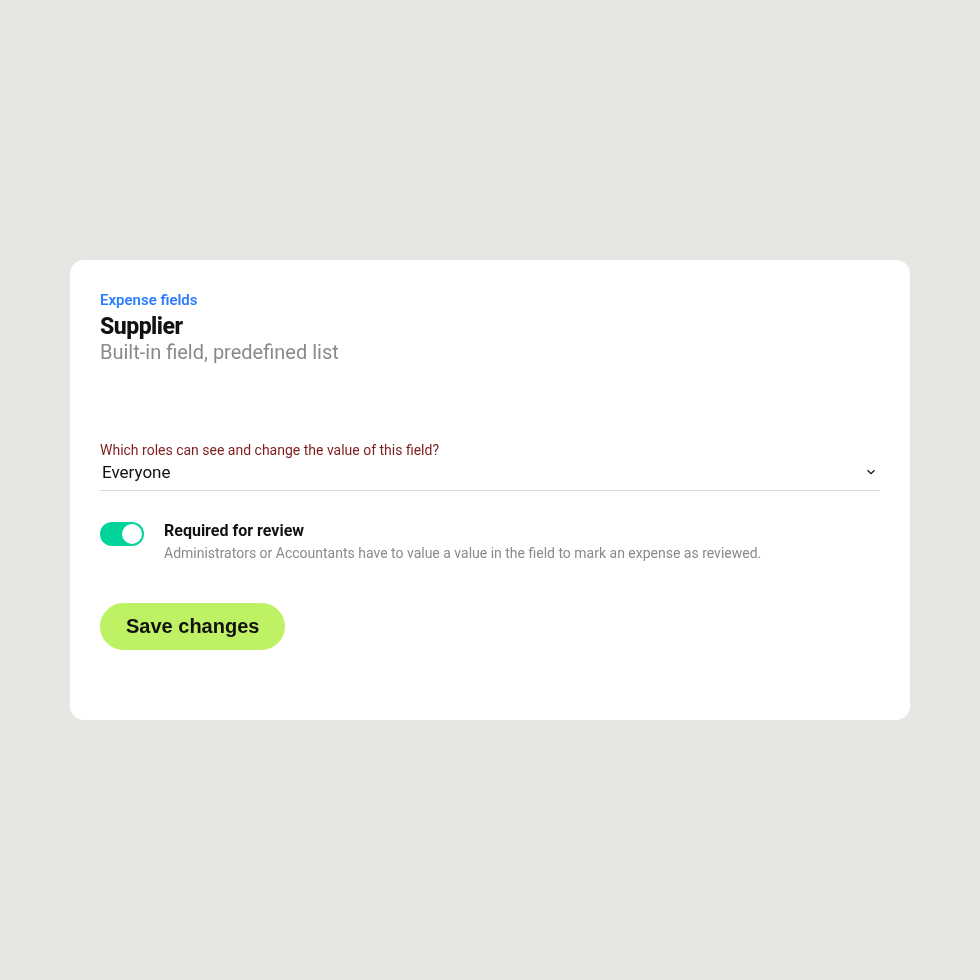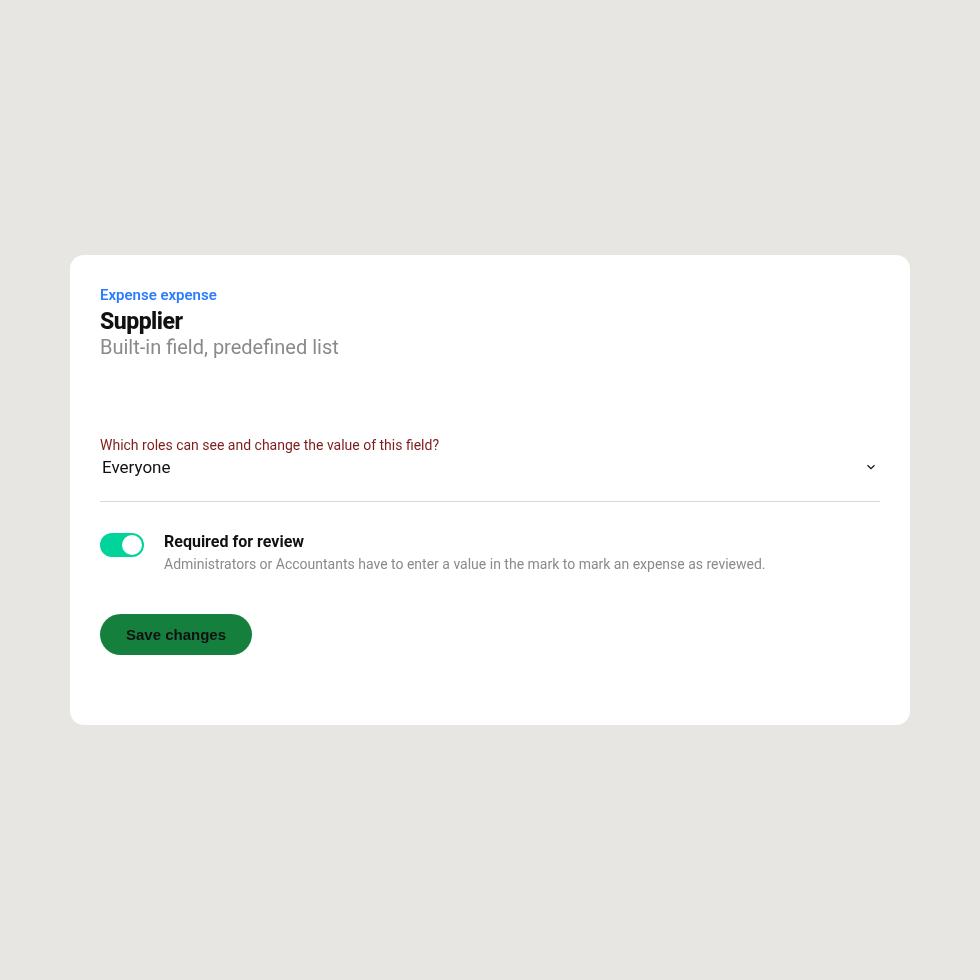--- a/index.html
+++ b/index.html
@@ -39,21 +39,21 @@
     .field-label {
       font-size: 14px;
       color: #7f1d1d;
       margin-bottom: 0;
     }
     .select-row {
       display: flex;
       align-items: center;
       justify-content: space-between;
       border-bottom: 1px solid #d9d9d9;
-      padding: 4px 2px 24px 2px;
+      padding: 4px 2px 8px 2px;
       cursor: pointer;
     }
     .select-value {
       font-size: 17px;
       color: #111;
     }
     .chevron { width: 14px; height: 14px; fill: none; stroke: #111; stroke-width: 2; }
     .toggle-block {
       display: flex;
       align-items: flex-start;
@@ -87,50 +87,50 @@
       margin-bottom: 4px;
     }
     .toggle-text .t-desc {
       font-size: 14px;
       color: #8a8a8a;
       line-height: 1.3;
     }
     .save-btn {
       display: inline-block;
       margin-top: 40px;
-      background: #15803d;
+      background: #bef264;
       color: #111;
-      font-size: 15px;
+      font-size: 20px;
       font-weight: 600;
       border: none;
       border-radius: 999px;
       padding: 12px 26px;
       cursor: pointer;
     }
   </style>
 </head>
 <body>
 
 <div class="card">
-  <a class="breadcrumb">Expense expense</a>
+  <a class="breadcrumb">Expense fields</a>
   <h1 class="title">Supplier</h1>
   <div class="subtitle">Built-in field, predefined list</div>
 
   <div class="gap"></div>
 
   <div class="field-label">Which roles can see and change the value of this field?</div>
   <div class="select-row">
     <span class="select-value">Everyone</span>
     <svg class="chevron" viewBox="0 0 24 24">
       <polyline points="6 9 12 15 18 9"></polyline>
     </svg>
   </div>
 
   <div class="toggle-block">
     <div class="toggle"></div>
     <div class="toggle-text">
       <div class="t-title">Required for review</div>
-      <div class="t-desc">Administrators or Accountants have to enter a value in the mark to mark an expense as reviewed.</div>
+      <div class="t-desc">Administrators or Accountants have to value a value in the field to mark an expense as reviewed.</div>
     </div>
   </div>
 
   <button class="save-btn">Save changes</button>
 </div>
 
 </body></html>

